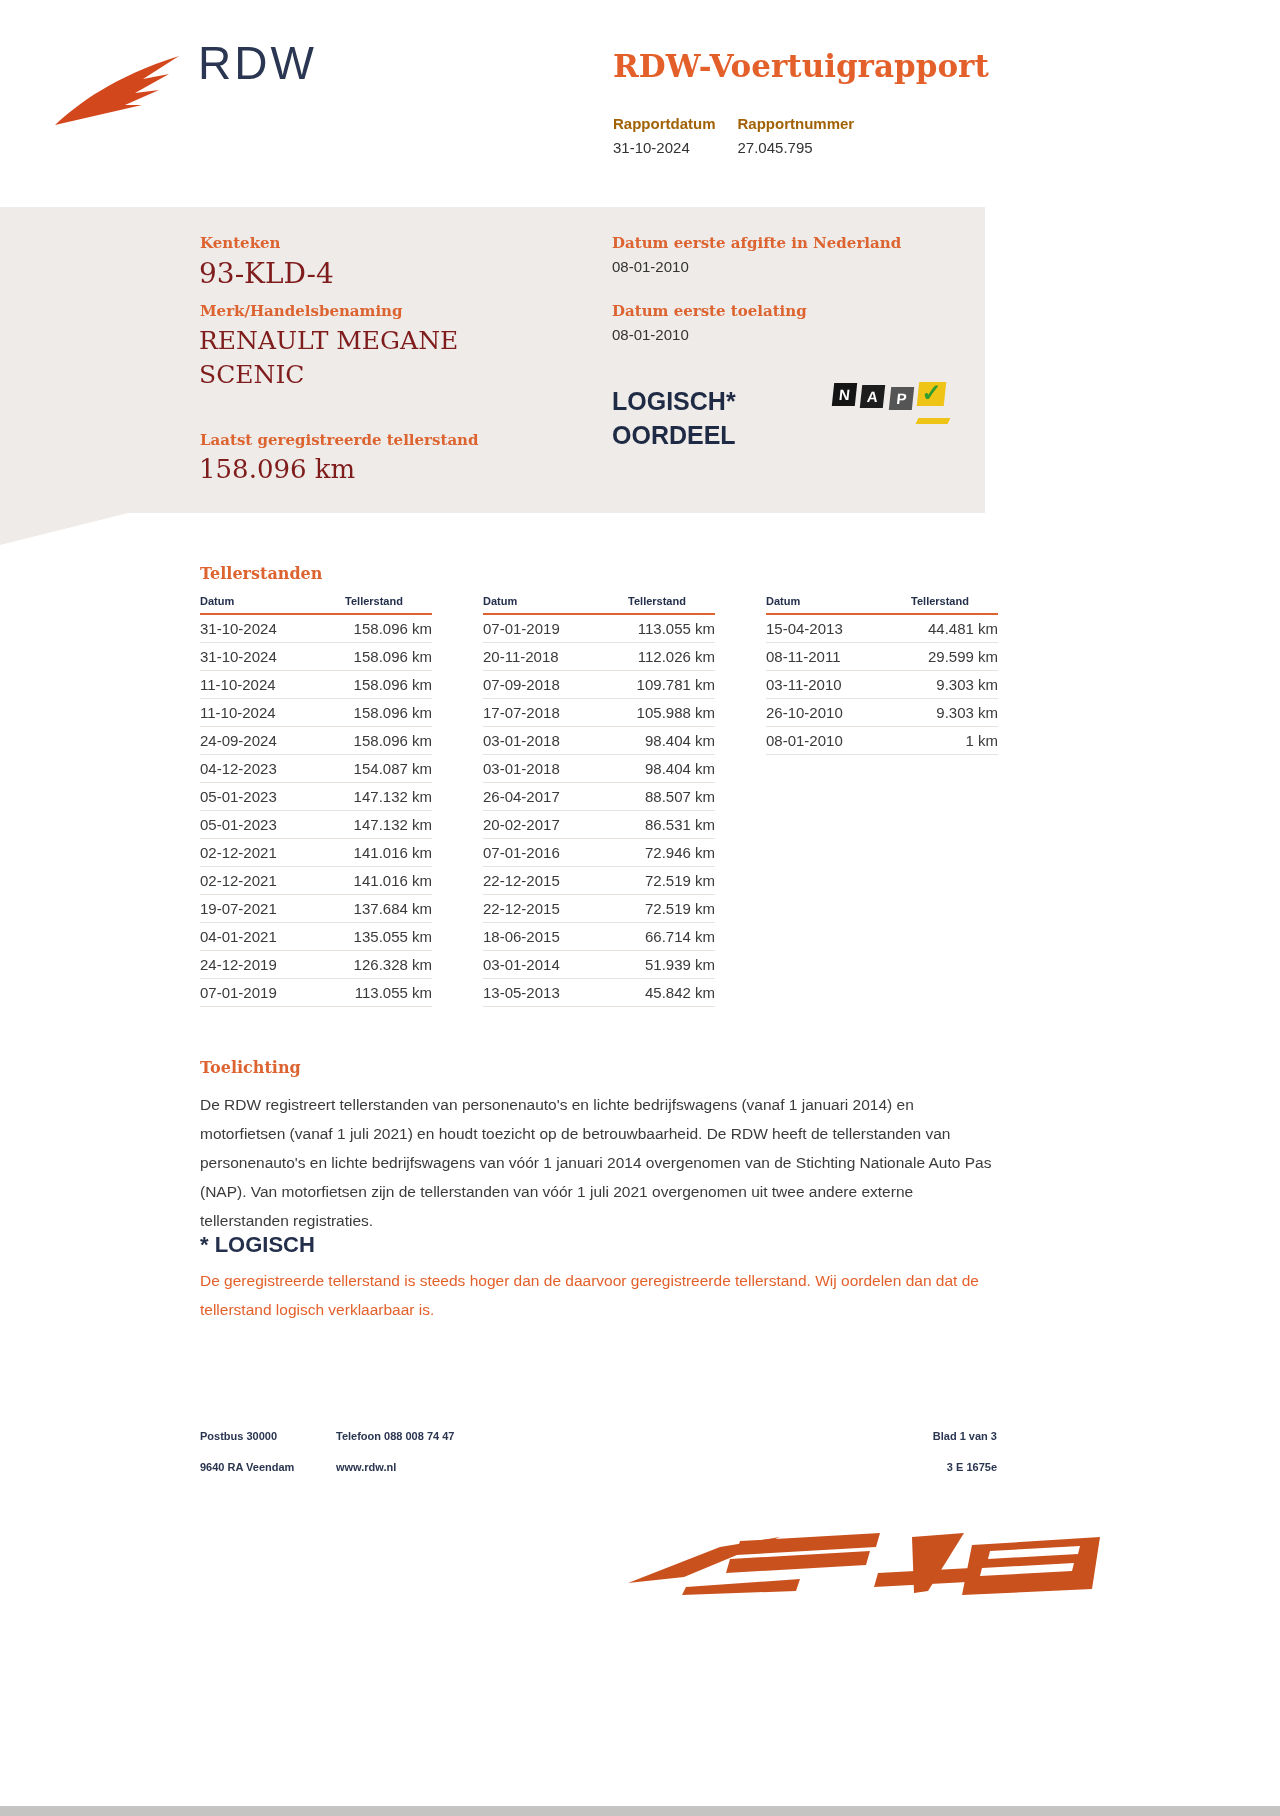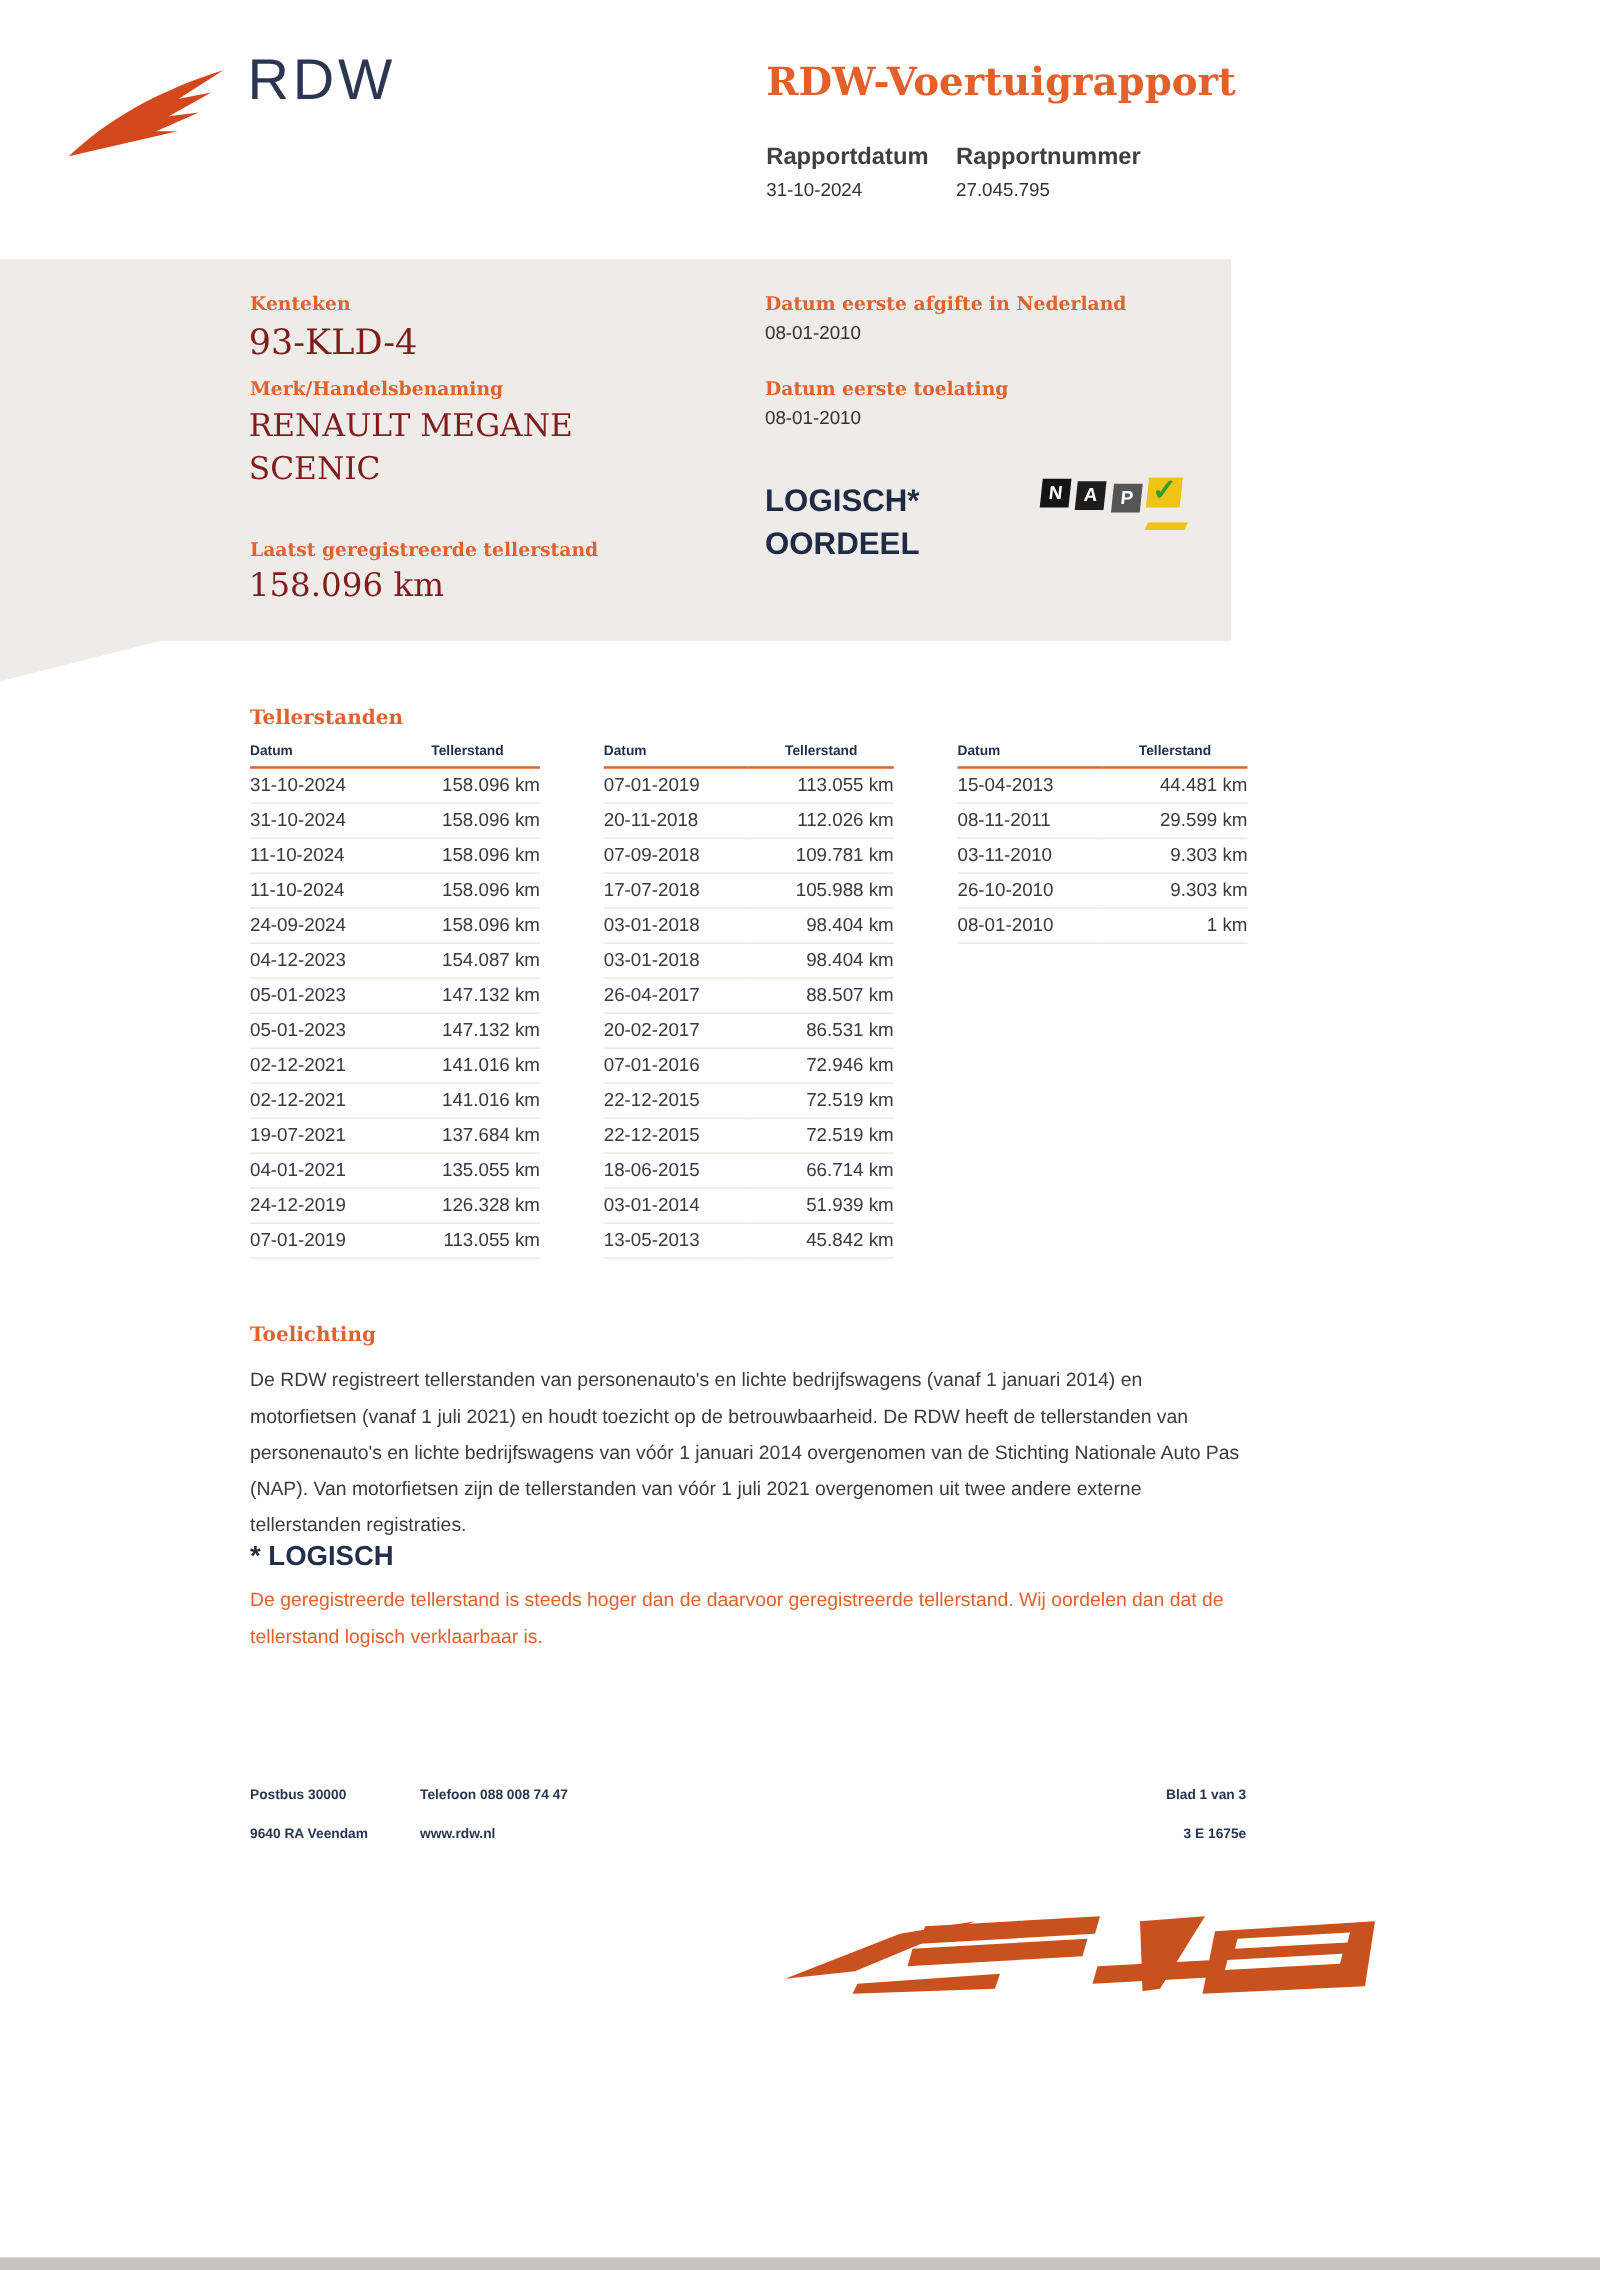--- a/index.html
+++ b/index.html
@@ -19,21 +19,21 @@
     font-family:"Liberation Sans", sans-serif;
     font-size:46px;letter-spacing:3px;color:#2b3752;font-weight:500;
   }
   .doc-title{
     position:absolute;left:613px;top:48px;
     font-family:"DejaVu Serif", serif;
     font-size:31px;font-weight:bold;color:#e4602b;
   }
   .meta{position:absolute;left:613px;top:115px;display:flex;gap:22px;}
   .meta .col{display:flex;flex-direction:column;gap:7px;}
-  .meta .lbl{font-weight:bold;color:#404040;font-size:19px;}
+  .meta .lbl{font-weight:bold;color:#a16207;font-size:15px;}
   .meta .val{font-size:15px;color:#333;}
   
   .panel{
     position:absolute;left:0;top:207px;width:985px;height:338px;
     background:#eeebe8;
     clip-path:polygon(0 0,100% 0,100% 90.5%,13% 90.5%,0 100%);
   }
   .p-label{
     position:absolute;
     font-family:"DejaVu Serif", serif;

